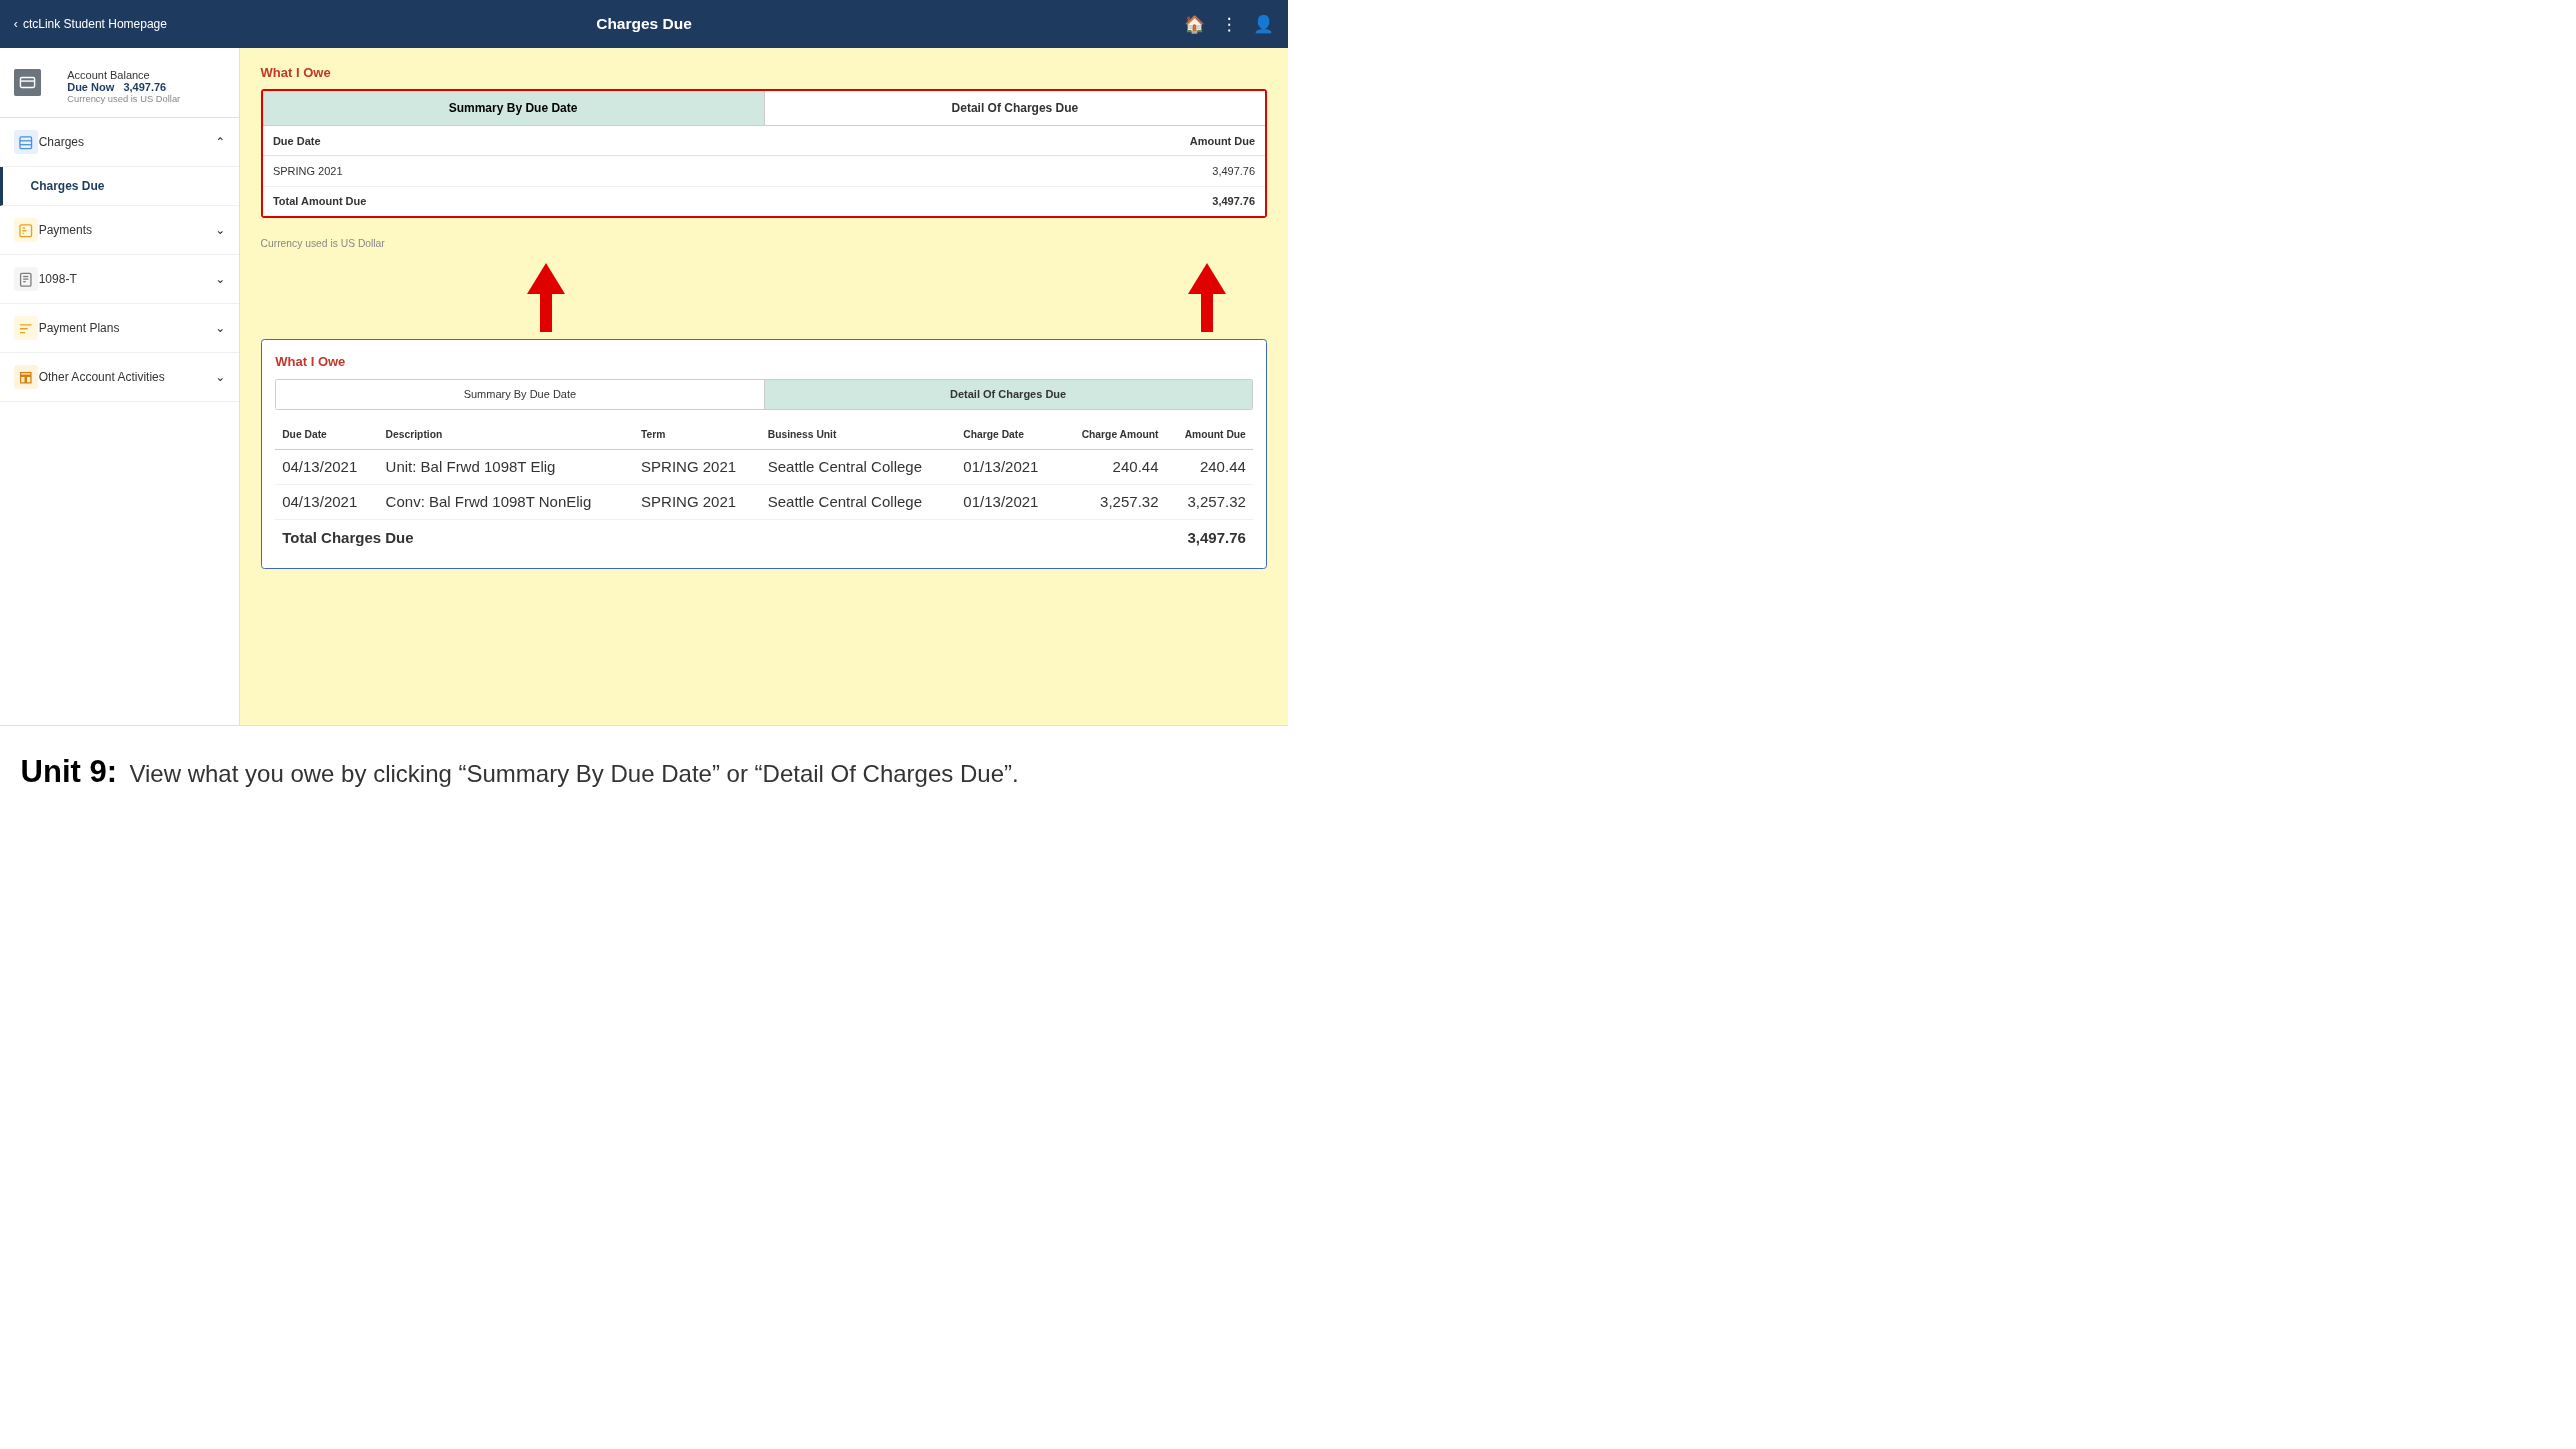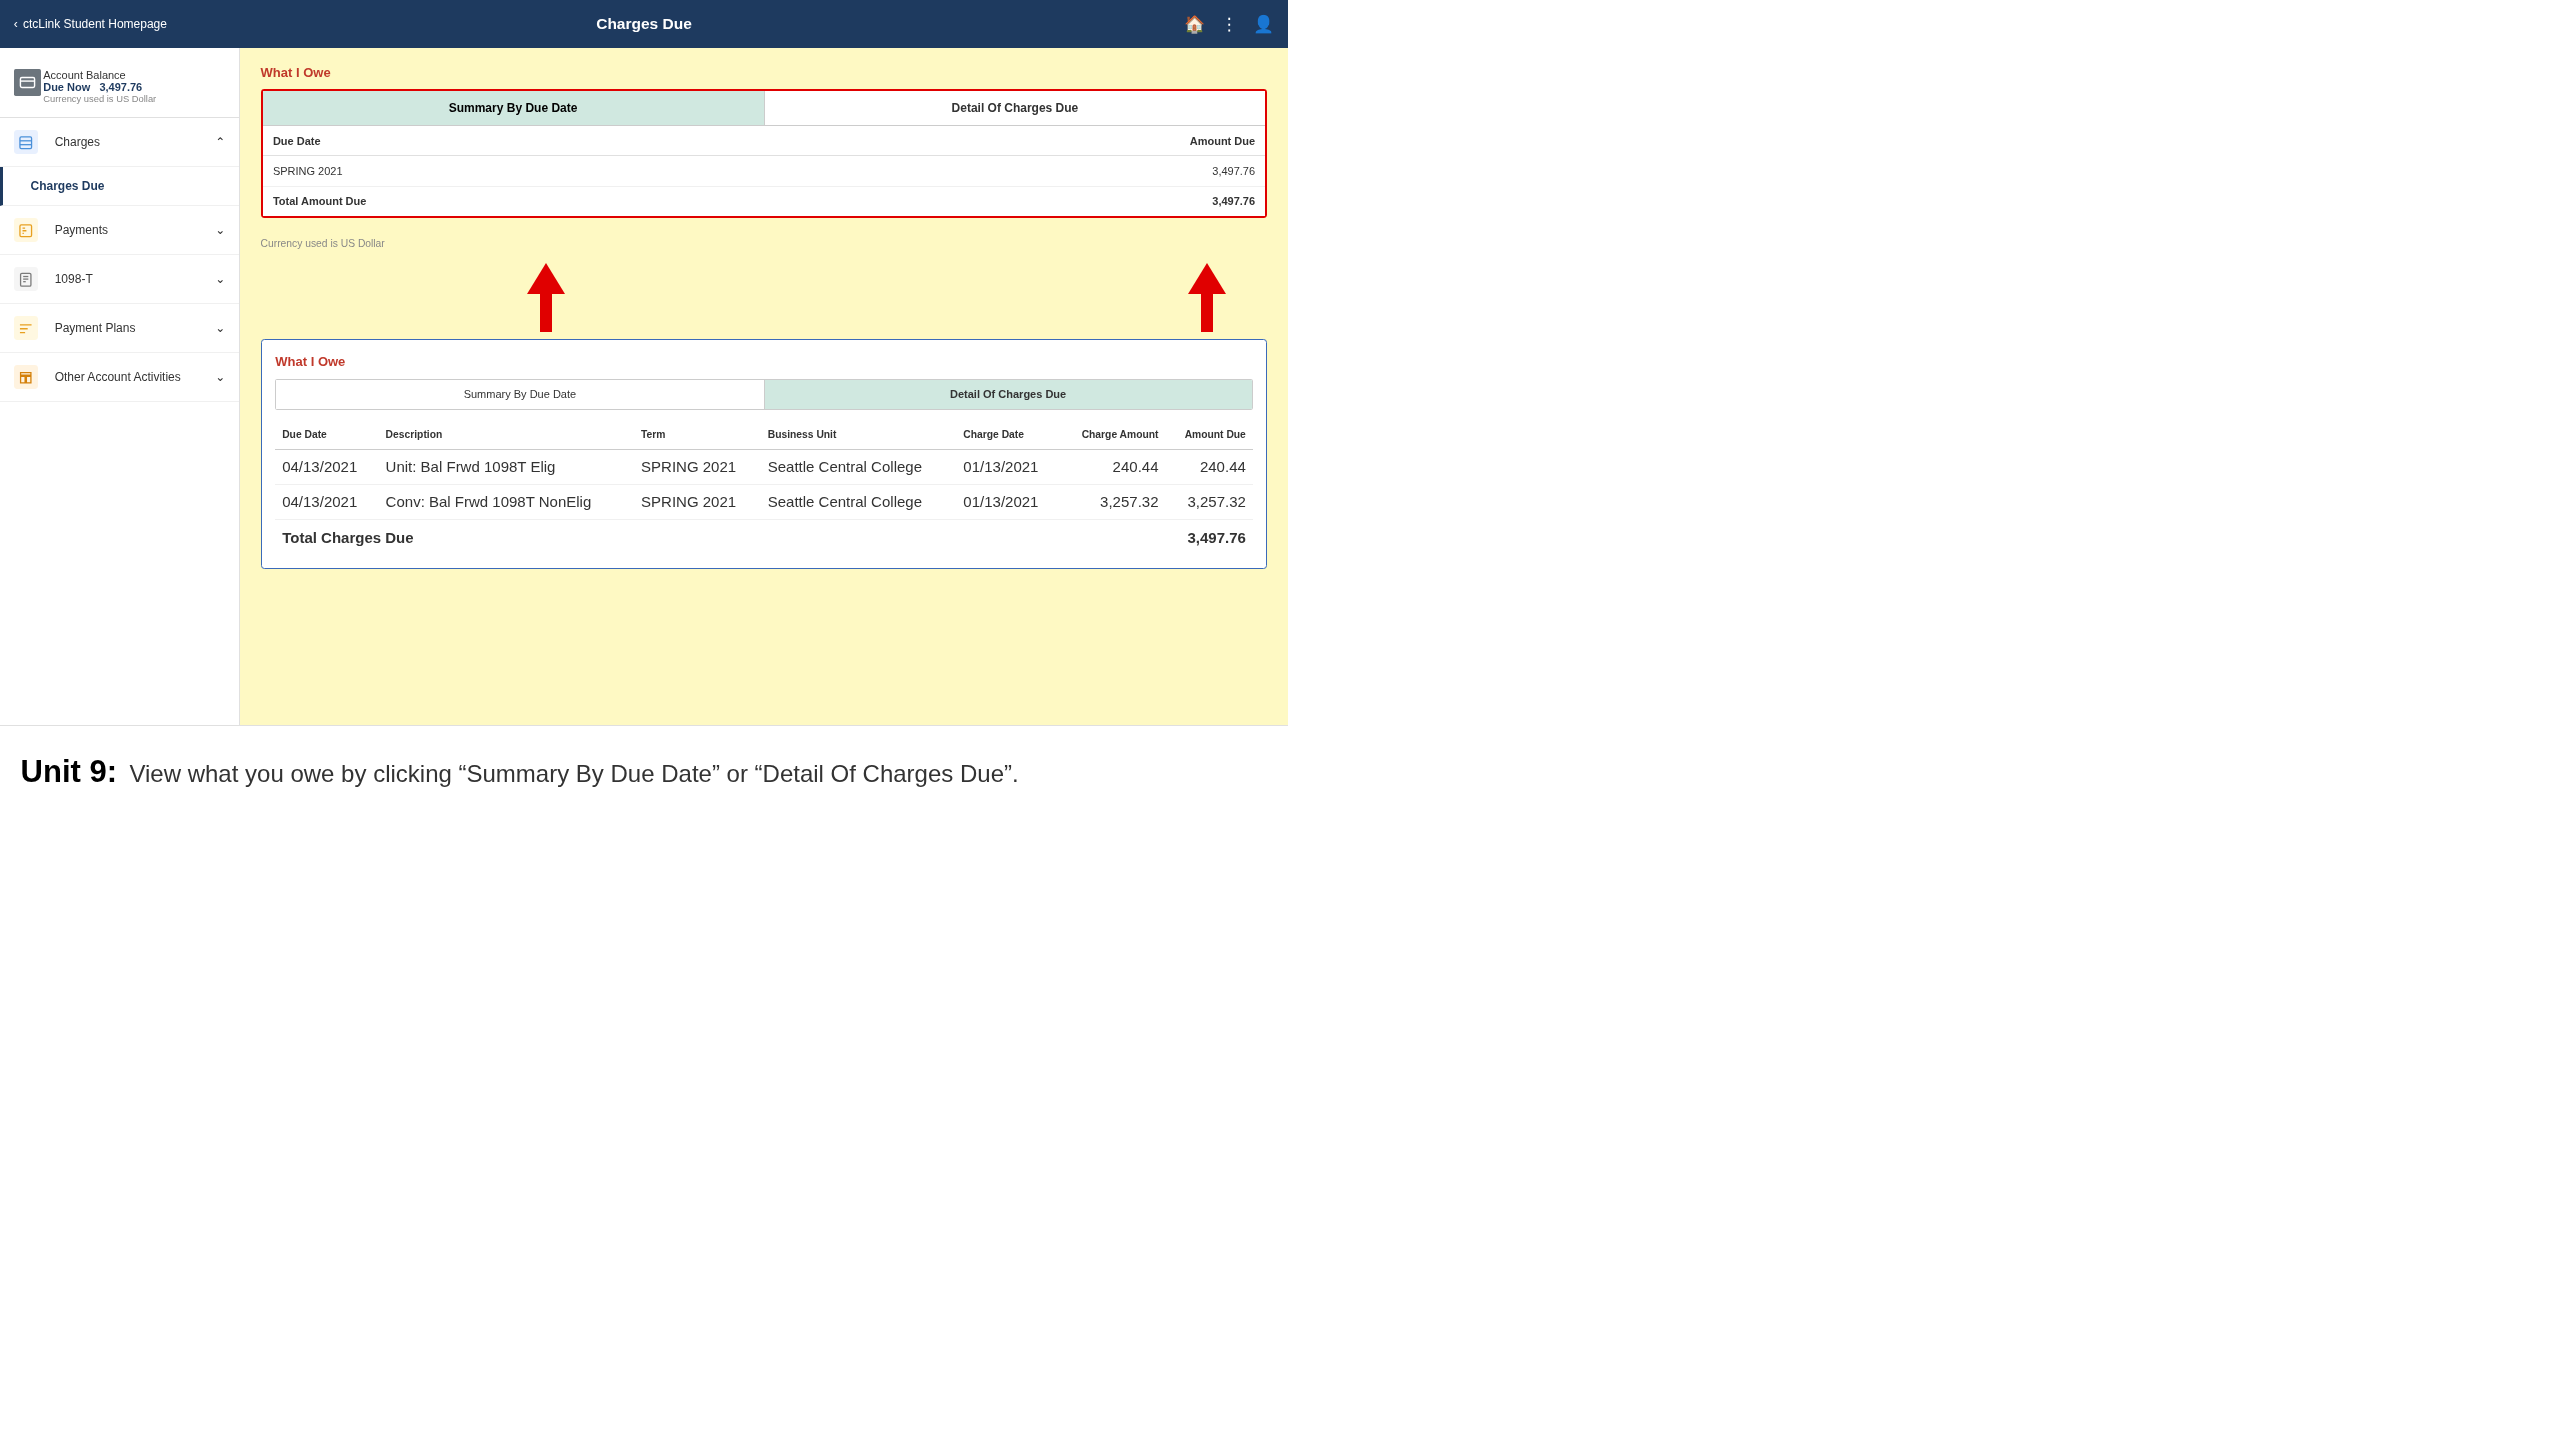--- a/index.html
+++ b/index.html
@@ -54,21 +54,21 @@
       background: #fff;
       border-right: 0.9px solid #e0e0e0;
       flex-shrink: 0;
       padding-top: 6.9px;
     }
     .account-balance-section {
       display: flex;
       align-items: flex-start;
       padding: 13.7px 13.7px 13.7px 13.7px;
       border-bottom: 0.9px solid #e0e0e0;
-      gap: 2px;
+      gap: 26px;
     }
     .account-balance-icon {
       width: 27.5px;
       height: 27.5px;
       background: #6c757d;
       display: flex;
       align-items: center;
       justify-content: center;
       border-radius: 1.7px;
       flex-shrink: 0;
@@ -83,21 +83,21 @@
     .sidebar-item {
       display: flex;
       align-items: center;
       justify-content: space-between;
       padding: 12px 13.7px;
       cursor: pointer;
       border-bottom: 0.9px solid #f0f0f0;
       font-size: 12px;
       color: #333;
     }
-    .sidebar-item .left { display: flex; align-items: center; gap: 17px; justify-content: center; }
+    .sidebar-item .left { display: flex; align-items: center; gap: 1px; justify-content: center; }
     .sidebar-item .icon-circle {
       width: 24px; height: 24px;
       display: flex; align-items: center; justify-content: center;
       border-radius: 3.4px;
     }
     .sidebar-item.charges-due-item {
       background: #fff;
       padding-left: 27.5px;
       font-weight: bold;
       color: #1e3a5f;

